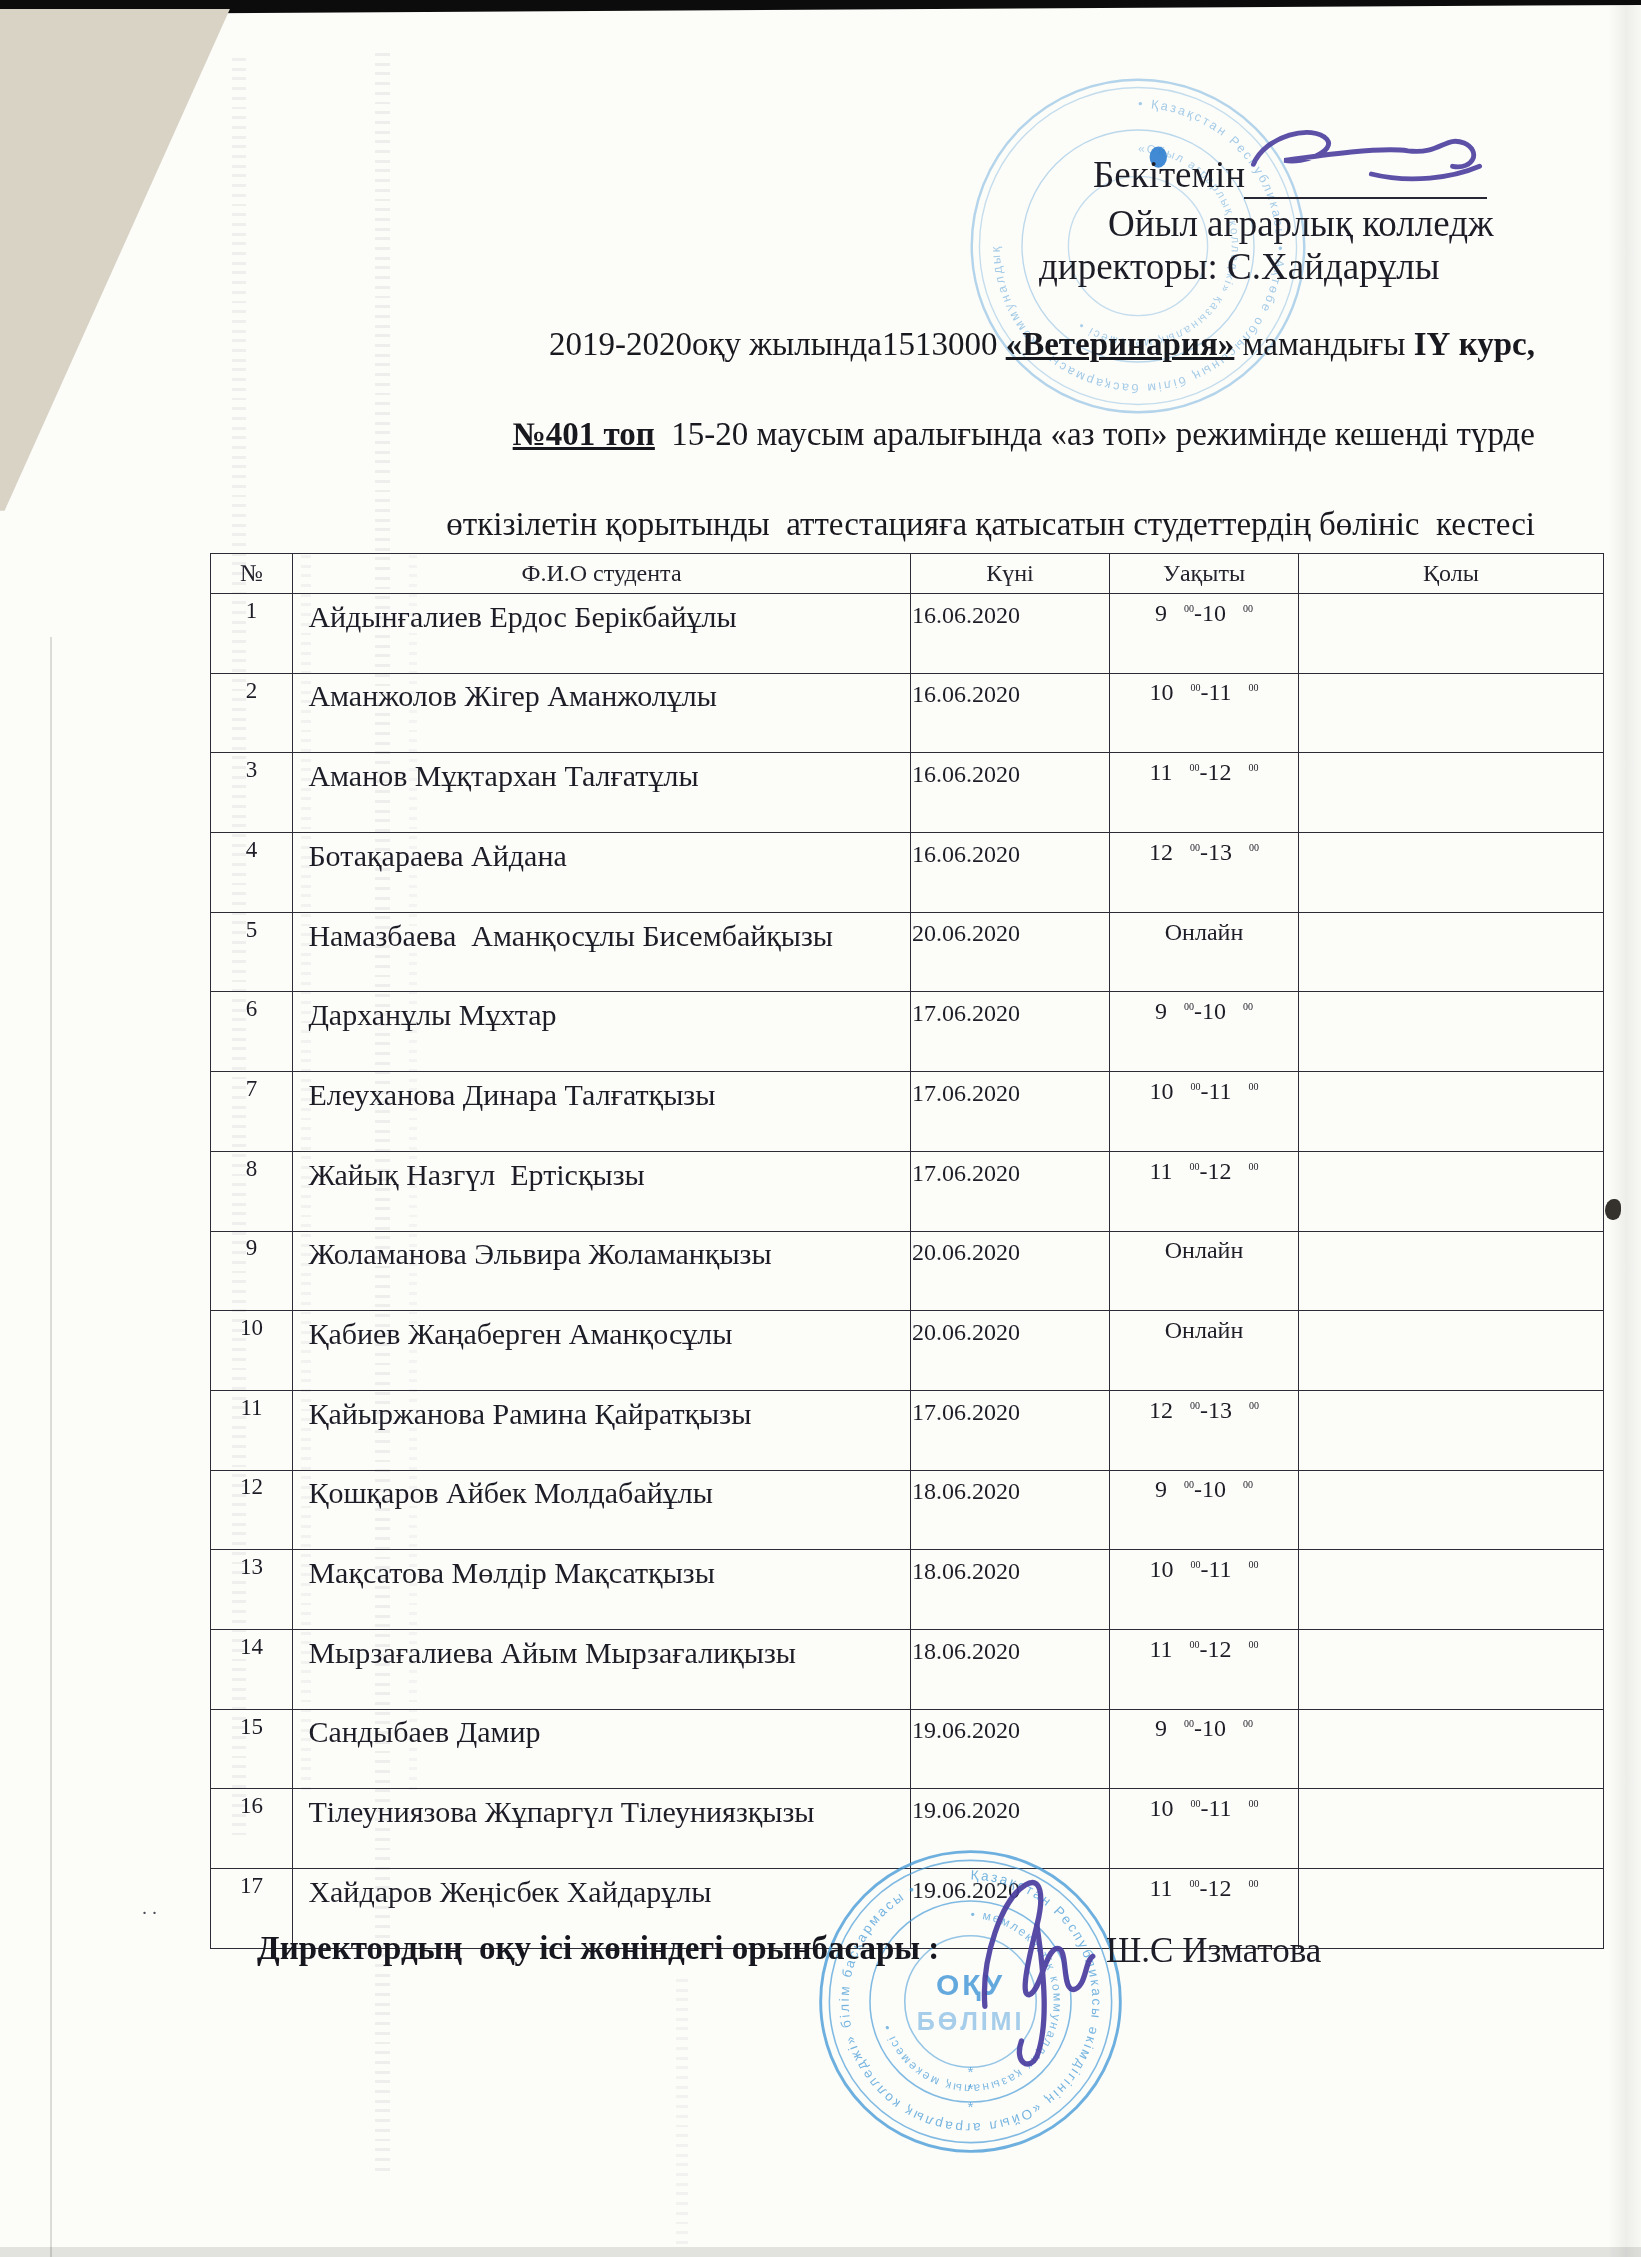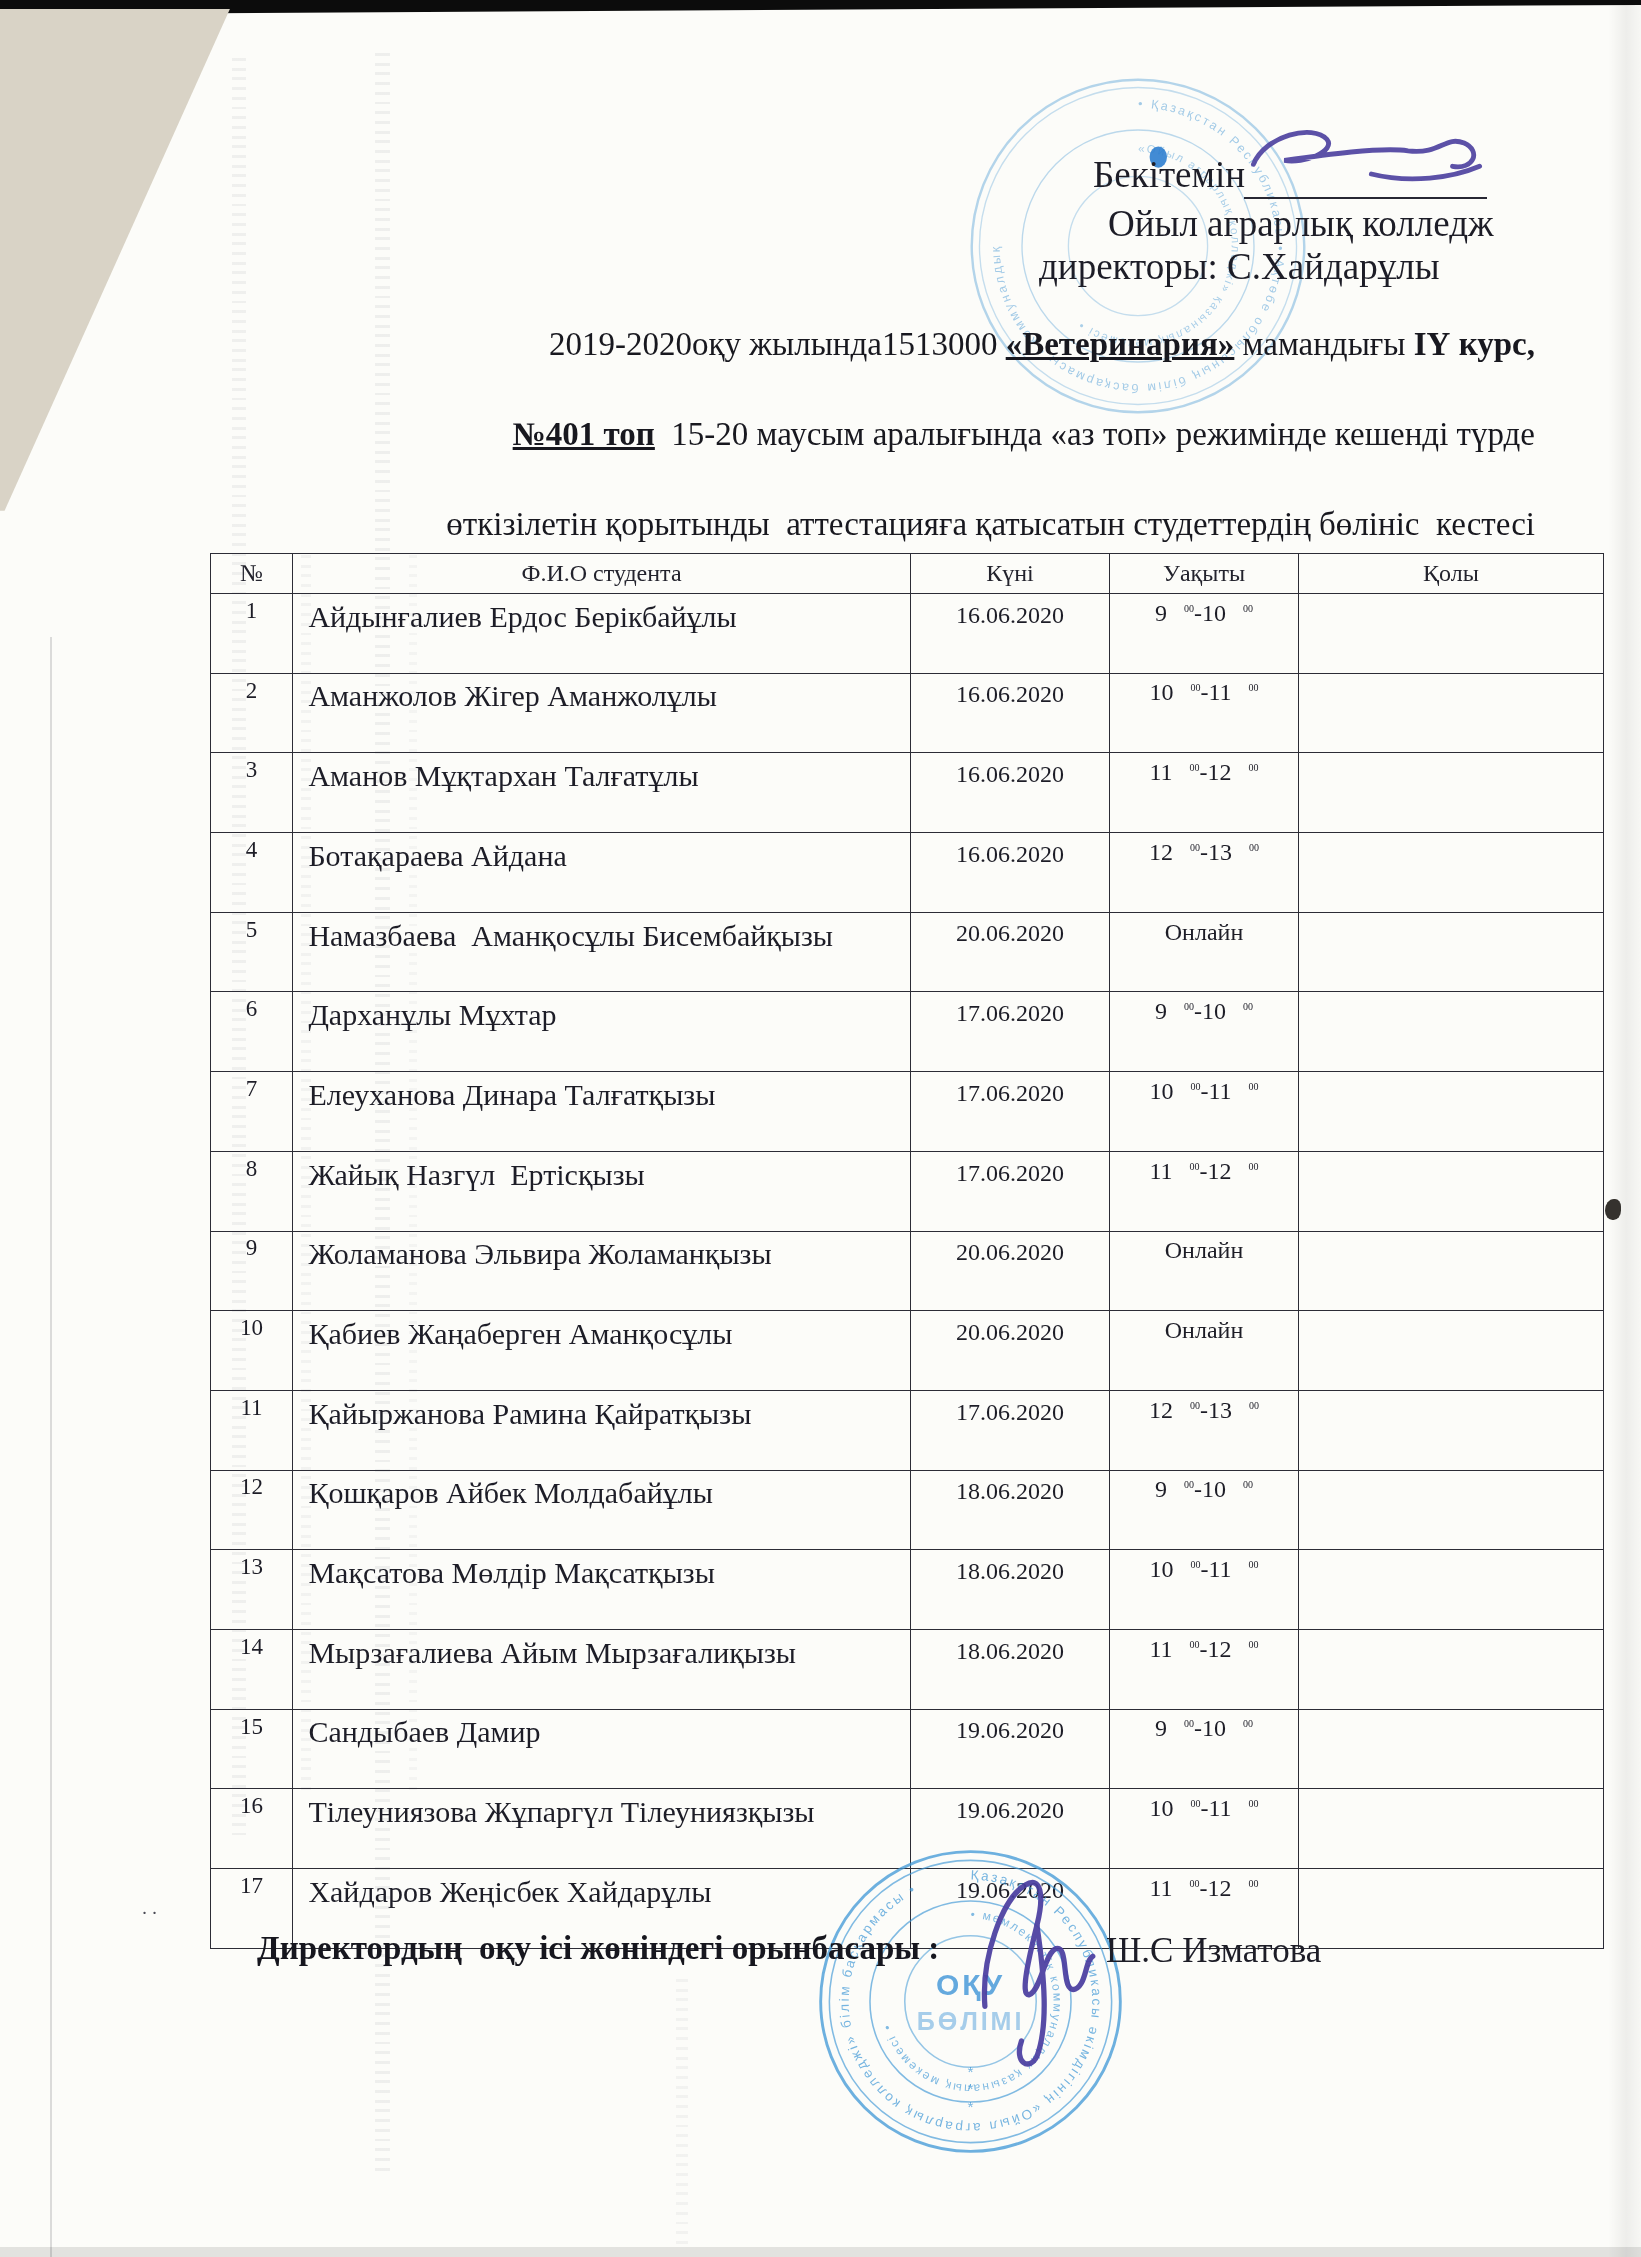--- a/index.html
+++ b/index.html
@@ -33,21 +33,21 @@
   .b{font-weight:bold;}
   .u{text-decoration:underline;text-decoration-thickness:2.9px;}
   
   .table-wrap{position:absolute;left:210px;top:553px;}
   table{border-collapse:collapse;table-layout:fixed;width:1393px;}
   th,td{border:1.9px solid #2c2c36;overflow:hidden;}
   thead th{height:37px;font-size:24px;font-weight:normal;text-align:center;vertical-align:middle;color:#23232d;}
   tbody td{height:70px;vertical-align:top;}
   td.c-no{font-size:23px;text-align:center;padding-top:3.9px;}
   td.c-name{font-size:30px;padding:5.8px 7.7px 0 15.4px;white-space:pre-wrap;}
-  td.c-date{font-size:24px;text-align:center;padding-top:7.7px;}
+  td.c-date{font-size:24px;padding-top:7.7px;}
   td.c-time{font-size:24px;text-align:center;padding-top:5.8px;}
   td.c-time sup{font-size:10px;line-height:0;vertical-align:super;margin-left:17px;}
   
   .footer-label{position:absolute;left:257px;top:1930px;font-size:33px;font-weight:bold;white-space:pre-wrap;color:#16161e;}
   .footer-name{position:absolute;left:1106px;top:1931px;font-size:35px;}
   .sig-bottom{position:absolute;left:956px;top:1852px;}
   .stamp-top{position:absolute;left:964px;top:72px;}
   .stamp-bottom{position:absolute;left:811px;top:1842px;}
   .stamp-text{font-family:"Liberation Sans","DejaVu Sans",sans-serif;}
 </style>

